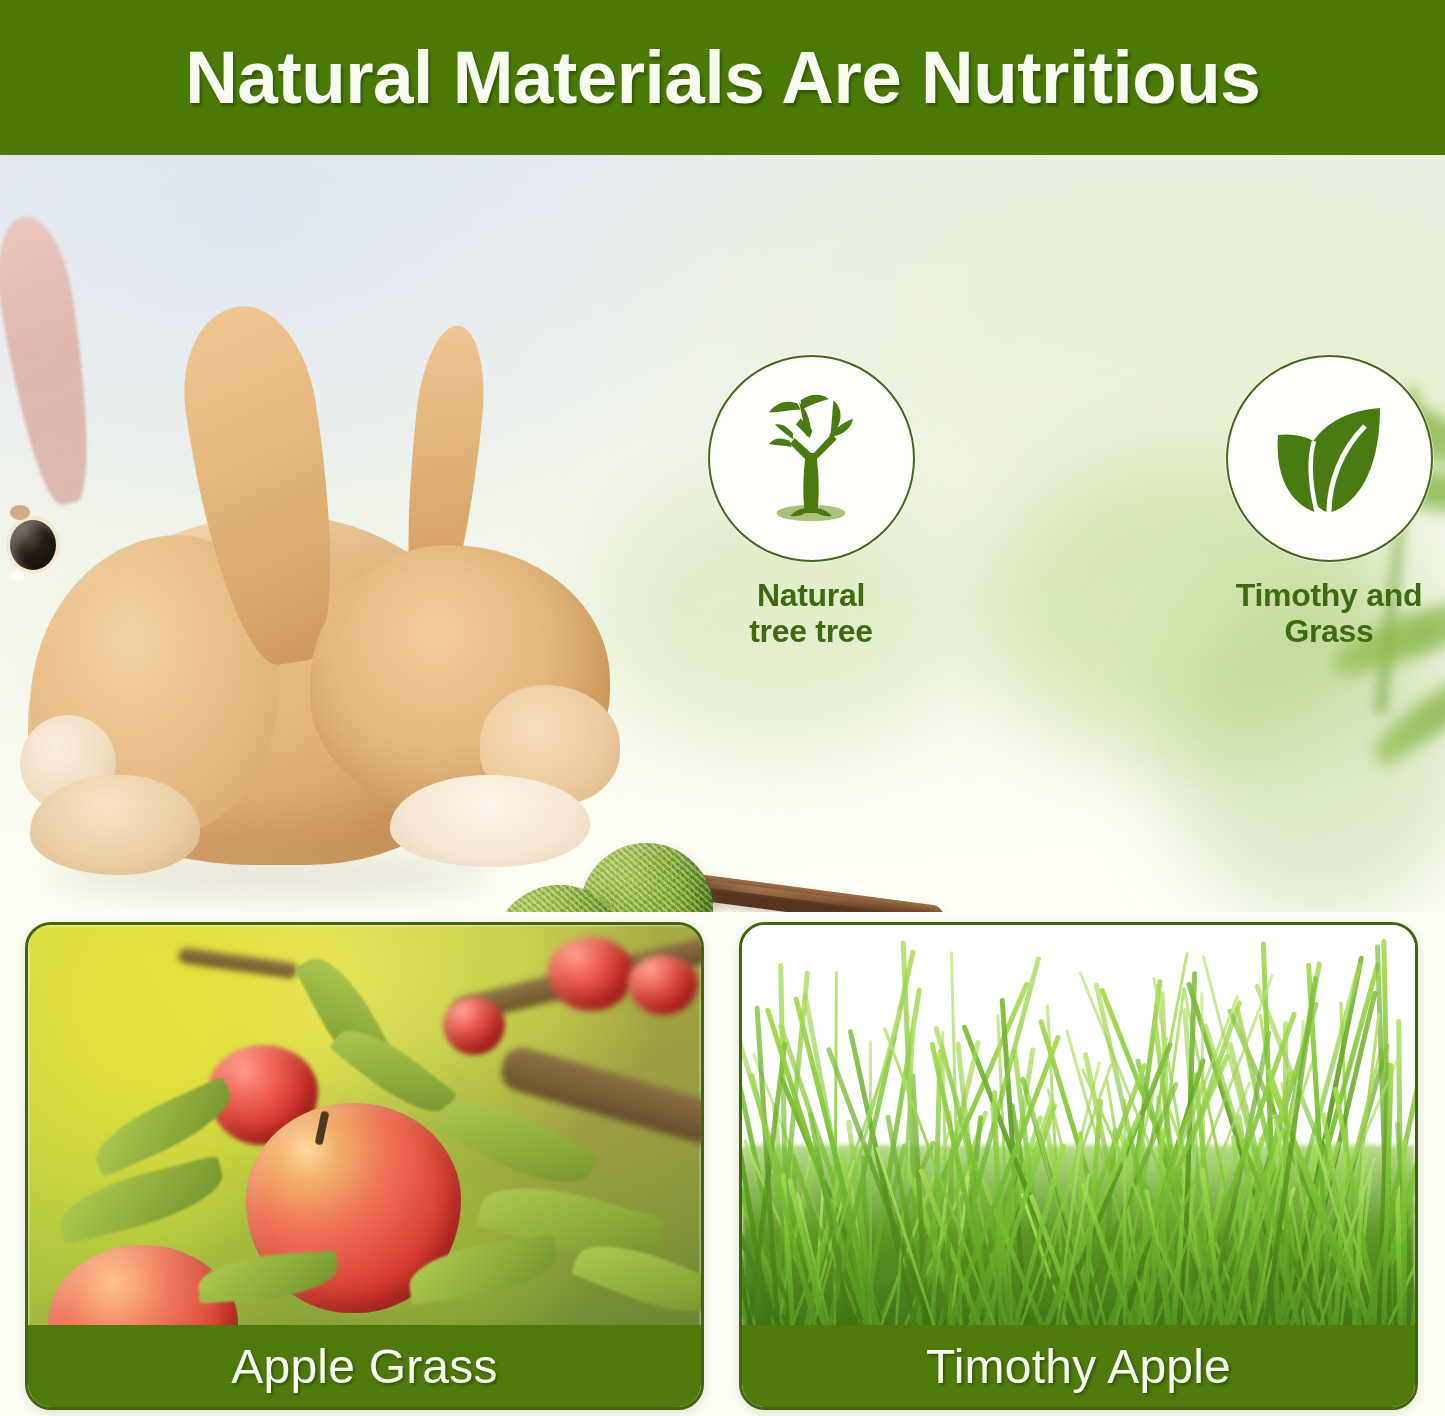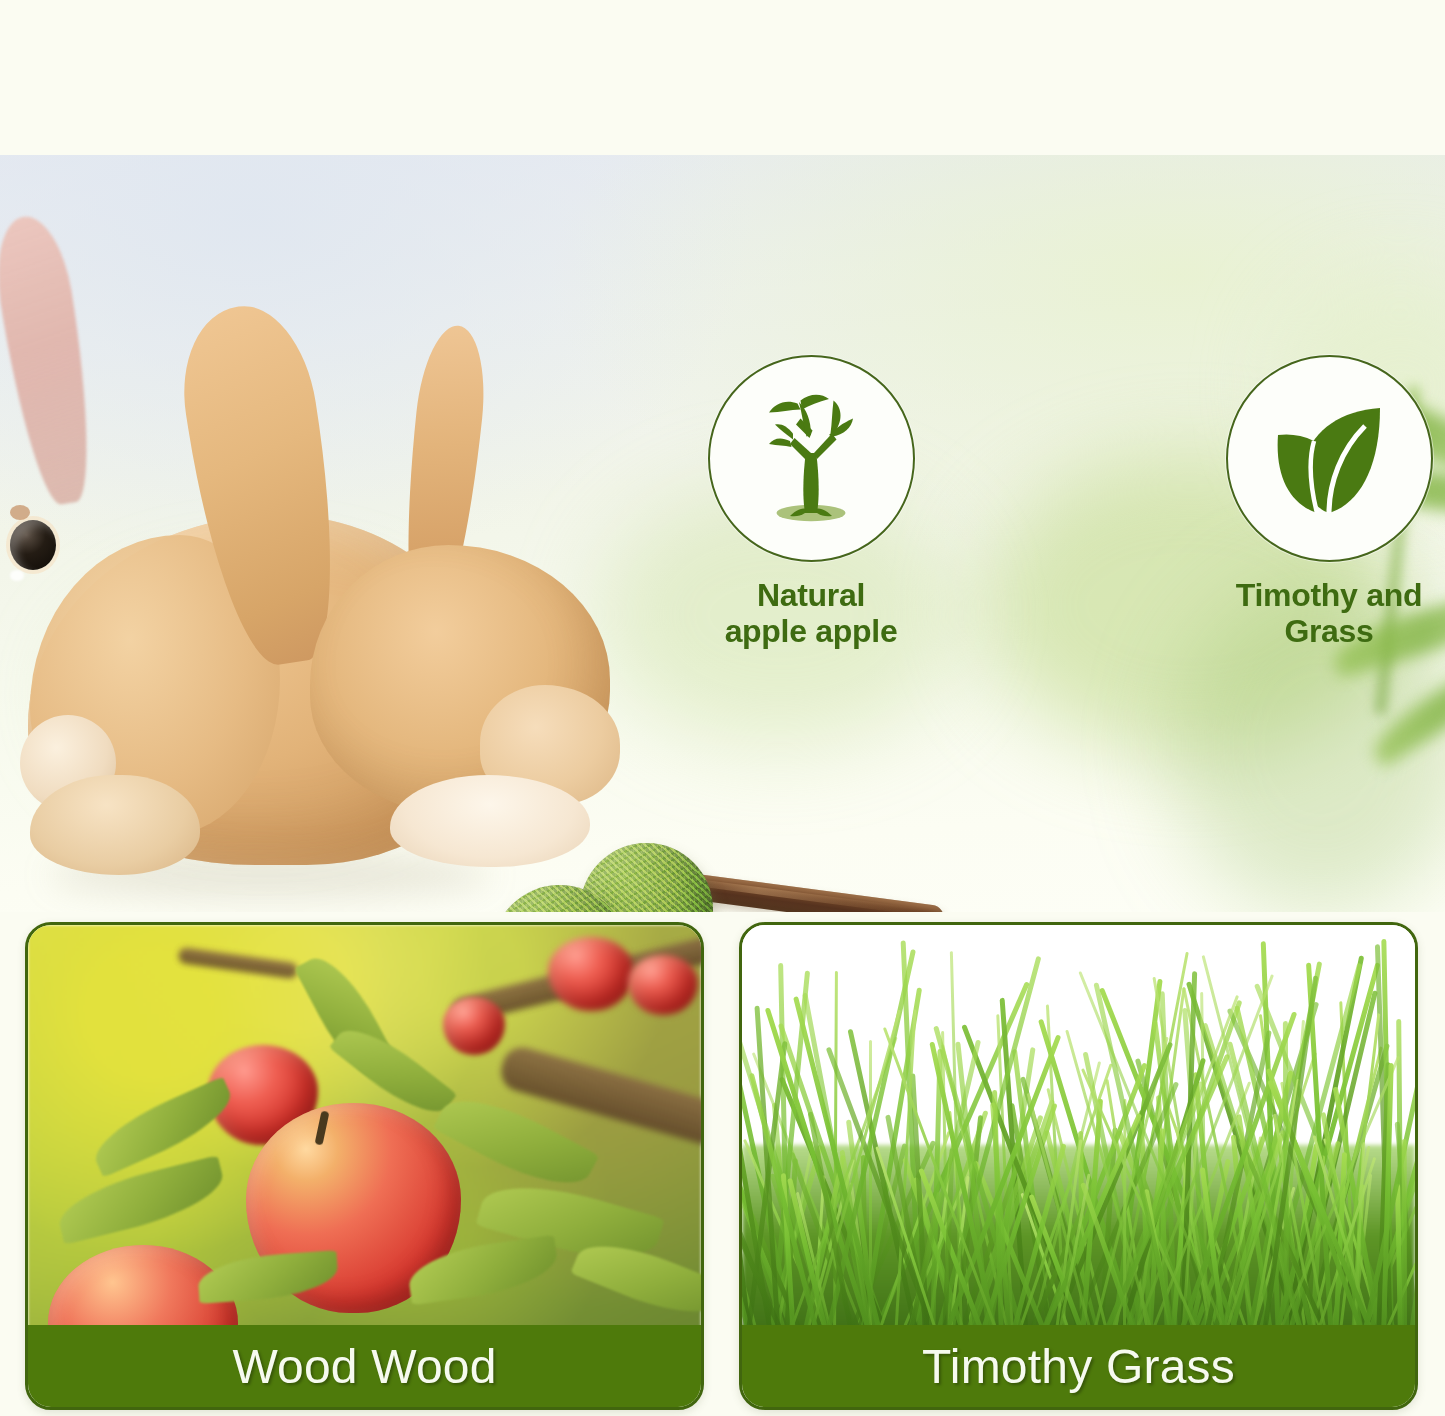--- a/index.html
+++ b/index.html
@@ -383,20 +383,23 @@
     transform-origin: bottom center;
   }
   .blade.thin { width: 3px; background: linear-gradient(180deg, #bde474 0%, #86c93f 50%, #5b9a22 100%); }
   .blade.dark { background: linear-gradient(180deg, #7fc13a 0%, #58951f 50%, #3a6c12 100%); }
 </style>
 </head>
 <body>
 
 <div class="page">
 
+  <div class="header-band">
+    <div class="header-title">Natural Materials Are Nutritious</div>
+  </div>
 
   <div class="hero">
 
     <div class="bg-blob blob-a"></div>
     <div class="bg-blob blob-b"></div>
     <div class="bg-blob blob-c"></div>
     <div class="bg-blob blob-d"></div>
     <div class="bg-blob blob-e"></div>
 
     <div class="bamboo-stem"></div>
@@ -445,21 +448,21 @@
             <path d="M49 36 L40 27 L43 23 L51 31 Z" fill="#4a7a12"></path>
             <path d="M50 34 C50 24 47 17 42 12 C44 20 45 28 47 35 Z" fill="#4a7a12"></path>
             <path d="M41 13 C33 10 26 13 22 19 C30 19 36 17 43 17 Z" fill="#4a7a12"></path>
             <path d="M43 11 C49 6 57 6 62 10 C55 12 49 14 44 17 Z" fill="#4a7a12"></path>
             <path d="M36 38 C30 35 25 36 22 40 C28 41 32 41 37 42 Z" fill="#4a7a12"></path>
             <path d="M38 33 C34 28 30 26 26 27 C30 31 34 34 38 37 Z" fill="#4a7a12"></path>
             <path d="M66 32 C72 23 70 15 65 11 C64 19 64 26 63 33 Z" fill="#4a7a12"></path>
             <path d="M64 35 C72 34 77 29 78 23 C71 26 66 30 62 34 Z" fill="#4a7a12"></path>
           </svg>
         </div>
-        <div class="badge-label"><span>Natural</span><br><span>apple apple</span></div>
+        <div class="badge-label"><span>Natural</span><br><span>tree tree</span></div>
       </div>
 
 
       <div class="badge">
         <div class="badge-circle">
           <svg class="badge-icon" viewBox="0 0 100 100">
             <path d="M84 16 C58 18 40 30 34 50 C29 67 38 82 50 86 C70 80 84 56 84 16 Z" fill="#4a7a12"></path>
             <path d="M16 34 C14 62 24 80 42 86 C36 72 34 54 40 38 C32 34 24 33 16 34 Z" fill="#4a7a12"></path>
             <path d="M50 86 C50 66 58 44 74 28" stroke="#ffffff" stroke-width="3.4" fill="none"></path>
             <path d="M42 86 C38 70 36 52 40 38" stroke="#ffffff" stroke-width="3" fill="none"></path>
@@ -494,21 +497,21 @@
         <div class="apple-stem"></div>
         <div class="apple apple-lowleft"></div>
 
         <div class="leaf-sh" style="left:408px; top:190px; width:160px; height:54px; transform:rotate(28deg);"></div>
         <div class="leaf-sh" style="left:452px; top:268px; width:180px; height:58px; transform:rotate(16deg);"></div>
         <div class="leaf-sh" style="left:380px; top:320px; width:150px; height:50px; transform:rotate(-8deg);"></div>
         <div class="leaf-sh" style="left:170px; top:330px; width:140px; height:44px; transform:rotate(-4deg);"></div>
         <div class="leaf-sh" style="left:546px; top:330px; width:150px; height:48px; transform:rotate(22deg);"></div>
       </div>
       <div class="panel-caption">
-        <span class="panel-caption-text">Wood Wood</span>
+        <span class="panel-caption-text">Apple Grass</span>
       </div>
     </div>
 
     <div class="panel panel-right">
       <div class="panel-photo">
         <div class="grassfield">
           <div class="base"></div>
           <div id="blades">
               <div class="blade dark" style="left:469.7px;height:352px;transform:rotate(16.9deg);opacity:0.69;"></div>
               <div class="blade" style="left:476.5px;height:268px;transform:rotate(-5.6deg);opacity:0.91;"></div>
@@ -737,18 +740,18 @@
               <div class="blade" style="left:267.3px;height:202px;transform:rotate(15.1deg);opacity:0.85;"></div>
               <div class="blade dark" style="left:518.9px;height:367px;transform:rotate(8.2deg);opacity:0.74;"></div>
               <div class="blade" style="left:74.1px;height:274px;transform:rotate(-14.2deg);opacity:0.87;"></div>
               <div class="blade thin" style="left:256.4px;height:332px;transform:rotate(-20.3deg);opacity:0.91;"></div>
               <div class="blade" style="left:431.0px;height:365px;transform:rotate(-12.6deg);opacity:0.65;"></div>
               <div class="blade dark" style="left:107.7px;height:231px;transform:rotate(-10.6deg);opacity:0.76;"></div>
             </div>
         </div>
       </div>
       <div class="panel-caption">
-        <span class="panel-caption-text">Timothy Grass</span>
+        <span class="panel-caption-text">Timothy Apple</span>
       </div>
     </div>
 
   </div>
 </div>
 
 </body></html>

